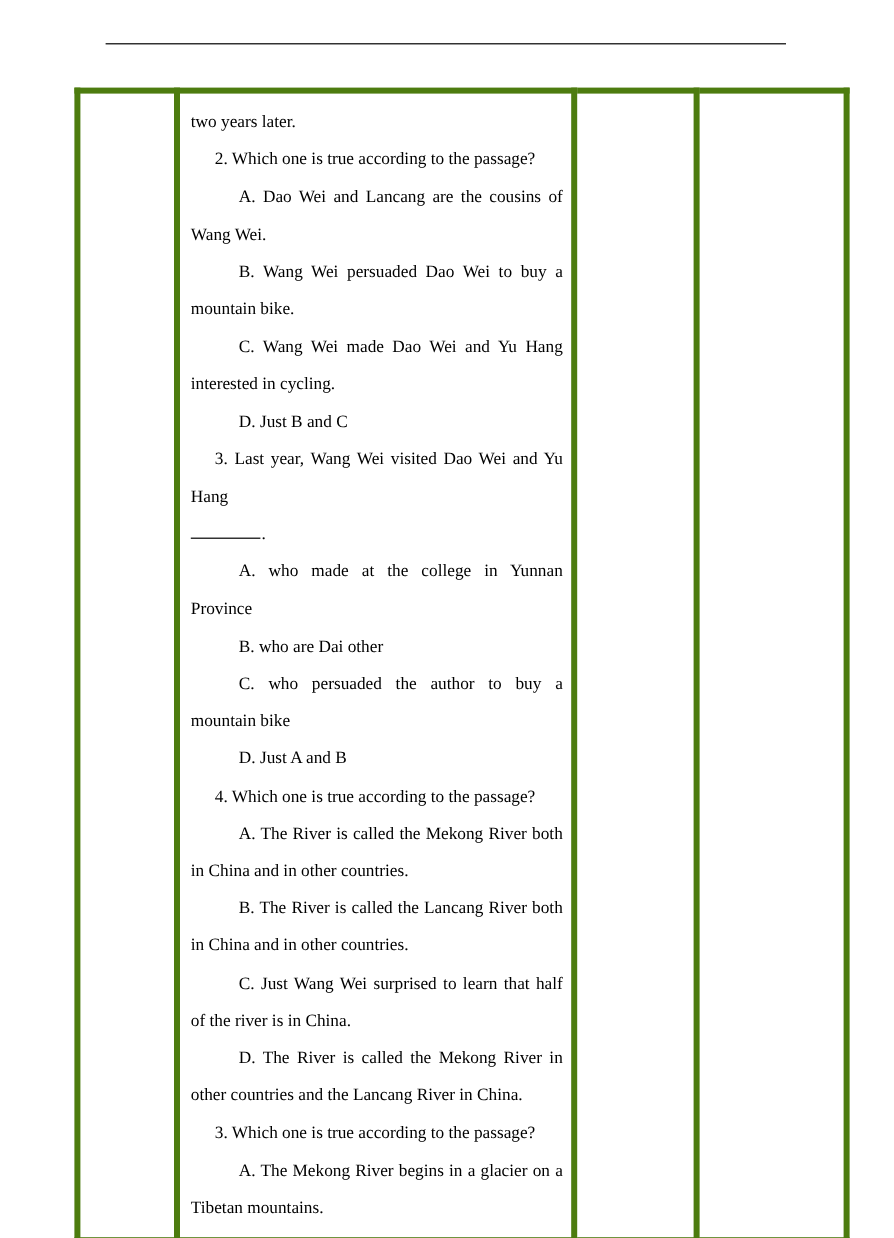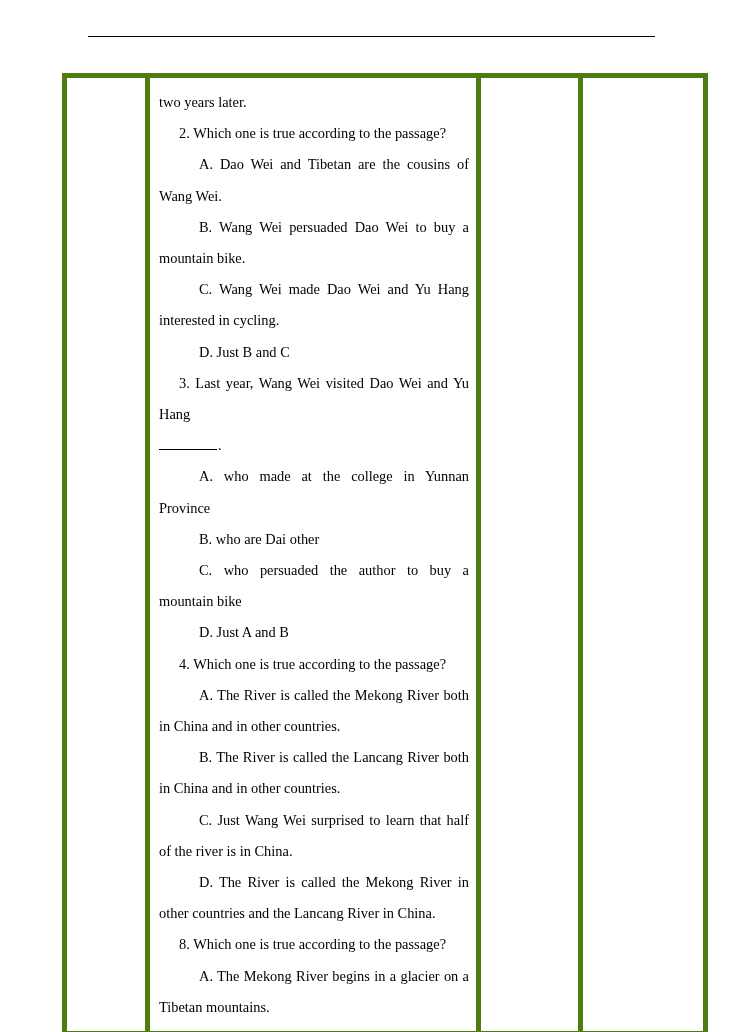--- a/index.html
+++ b/index.html
@@ -93,36 +93,36 @@
 
   <table class="doc-table">
     <tbody>
       <tr>
         <td class="col-label"></td>
         <td class="col-content">
           <div class="content-cell">
 
           <p class="para flush">two years later.</p>
               <p class="para indent1">2. Which one is true according to the passage?</p>
-              <p class="para indent2">A. Dao Wei and Tibetan are the cousins of Wang Wei.</p>
+              <p class="para indent2">A. Dao Wei and Lancang are the cousins of Wang Wei.</p>
               <p class="para indent2">B. Wang Wei persuaded Dao Wei to buy a mountain bike.</p>
               <p class="para indent2">C. Wang Wei made Dao Wei and Yu Hang interested in cycling.</p>
               <p class="para indent2">D. Just B and C</p>
               <p class="para indent1">3. Last year, Wang Wei visited Dao Wei and Yu Hang</p>
               <p class="para flush"><span class="blank-line"></span><span>.</span></p>
               <p class="para indent2">A. who made at the college in Yunnan Province</p>
               <p class="para indent2">B. who are Dai other</p>
               <p class="para indent2">C. who persuaded the author to buy a mountain bike</p>
               <p class="para indent2">D. Just A and B</p>
               <p class="para indent1">4. Which one is true according to the passage?</p>
               <p class="para indent2">A. The River is called the Mekong River both in China and in other countries.</p>
               <p class="para indent2">B. The River is called the Lancang River both in China and in other countries.</p>
               <p class="para indent2">C. Just Wang Wei surprised to learn that half of the river is in China.</p>
               <p class="para indent2">D. The River is called the Mekong River in other countries and the Lancang River in China.</p>
-              <p class="para indent1">8. Which one is true according to the passage?</p>
+              <p class="para indent1">3. Which one is true according to the passage?</p>
               <p class="para indent2">A. The Mekong River begins in a glacier on a Tibetan mountains.</p>
             </div>
         </td>
         <td class="col-b"></td>
         <td class="col-c"></td>
       </tr>
     </tbody>
   </table>
 
 </div>

